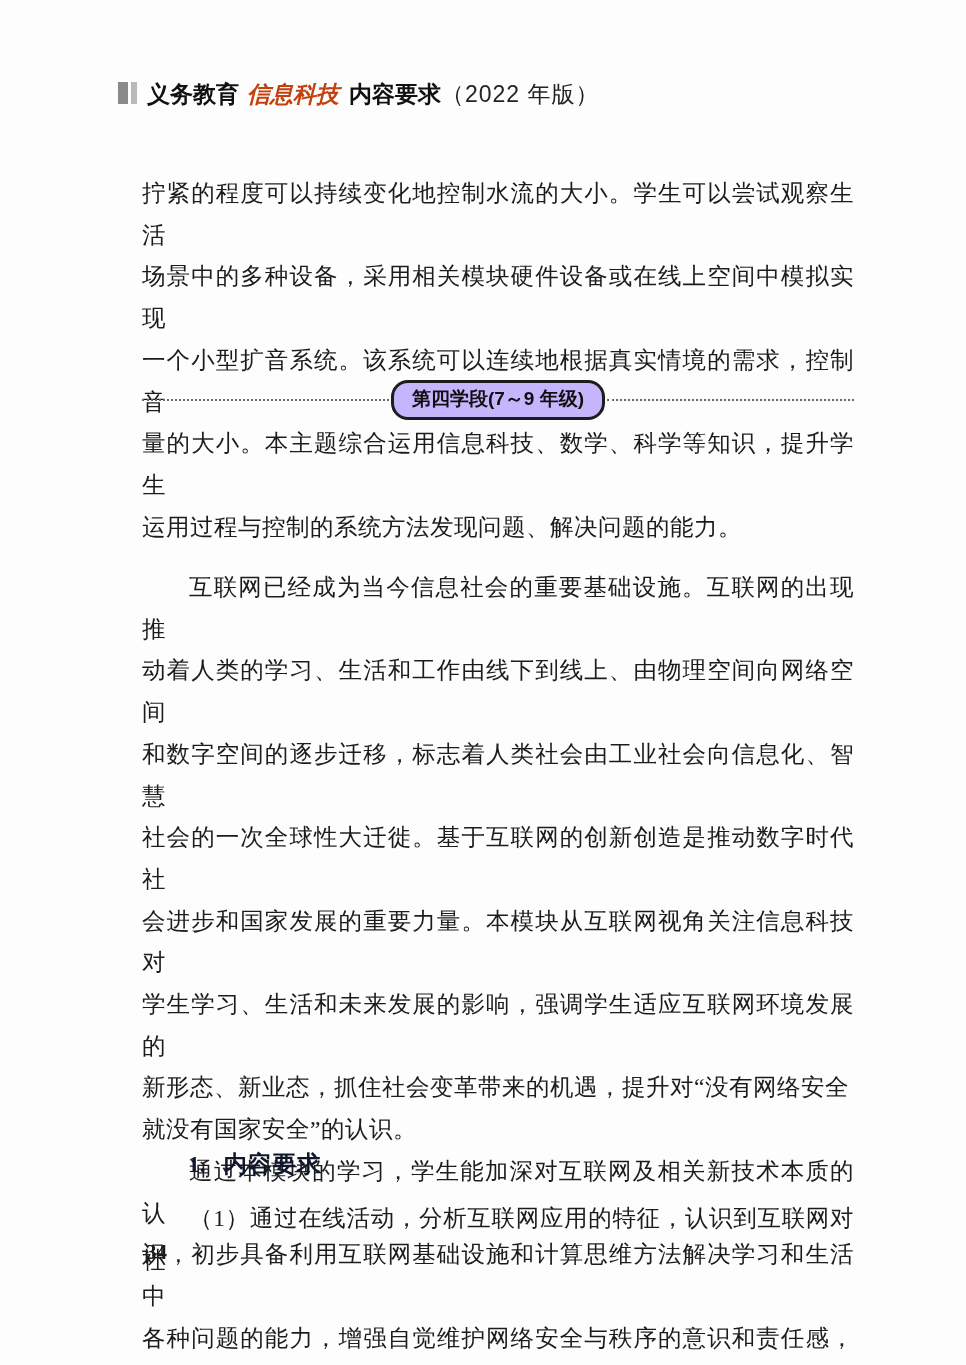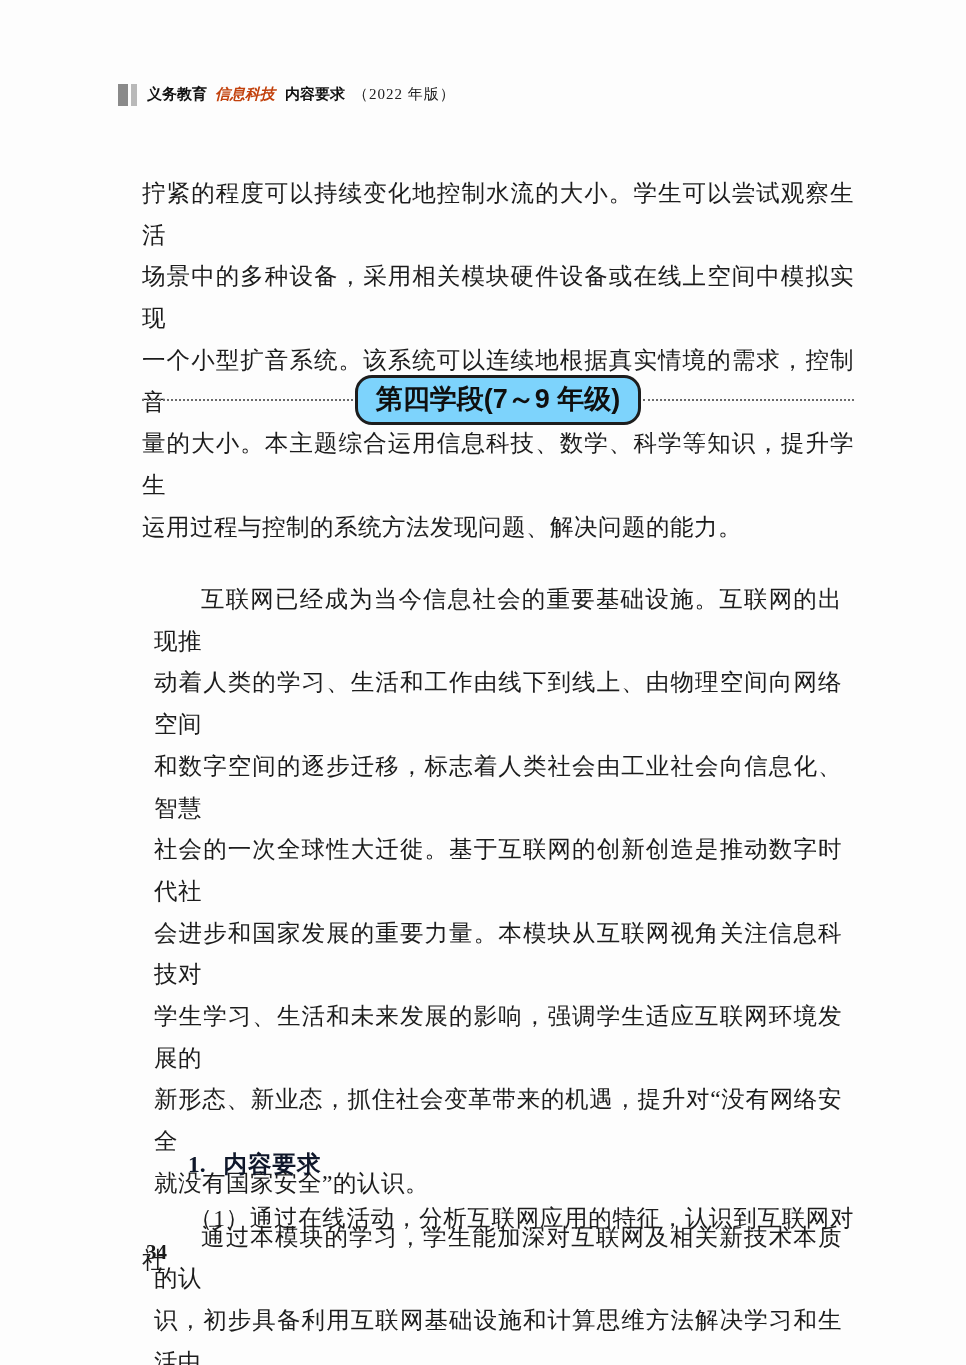--- a/index.html
+++ b/index.html
@@ -8,58 +8,58 @@
     width:966px;height:1365px;
     margin:0 auto;
     background:#fdfdfd;
     overflow:hidden;
     color:#1c1c1c;
     font-family:"Liberation Serif","DejaVu Serif",serif;
   }
   
   .header{
     position:absolute;top:82px;left:118px;
-    display:flex;align-items:flex-end;
-    font-family:Liberation Serif, serif;
-    font-size:15px;line-height:24px;white-space:nowrap;
+    display:flex;align-items:flex-start;
+    font-family:Liberation Sans, sans-serif;
+    font-size:23px;line-height:24px;white-space:nowrap;
   }
   .hbar{display:inline-block;height:22px;margin-right:3px;}
   .hbar.dark{width:10px;background:#8a8a8a;}
   .hbar.light{width:6px;background:#b9b9b9;margin-right:10px;}
   .h-bold{font-weight:bold;color:#111;}
   .h-italic{font-style:italic;font-weight:bold;color:#c2410c;margin:0 8px;}
-  .h-reg{font-weight:normal;color:#222;margin-left:8px;letter-spacing:1px;}
+  .h-reg{font-weight:normal;color:#222;letter-spacing:1px;}
   .h-doc{font-weight:bold;color:#111;margin-left:2px;}
   
   .para{
     position:absolute;left:142px;width:712px;
     font-size:23.5px;line-height:41.7px;
     text-align:justify;
     white-space:pre-line;
     letter-spacing:0.5px;
   }
   .p-cont{top:137px;margin-top:36px;}
   .body-block{position:absolute;top:567px;left:142px;width:712px;}
-  .body-block .para{position:static;width:auto;margin:12px;}
+  .body-block .para{position:static;width:auto;margin:0;}
   .indent{text-indent:2em;}
   
   .badge-row{
     position:absolute;top:376px;left:142px;width:712px;height:48px;
     display:flex;align-items:center;
   }
   .dots{flex:1;height:0;border-top:2px dotted #6b6b6b;}
   .stage-badge{
     flex:0 0 auto;
     margin:0 2px;
-    background:#7dd3fc;
+    background:#c4b5fd;
     border:3px solid #1d1d1d;
     border-radius:17px;
     padding:3px 18px 5px 18px;
     font-family:"Liberation Sans","DejaVu Sans",sans-serif;
-    font-weight:bold;font-size:27px;color:#0f0f0f;
+    font-weight:bold;font-size:19px;color:#0f0f0f;
     white-space:nowrap;
   }
   
   .section-title{
     position:absolute;top:484px;left:186px;margin:0;
     font-family:"Liberation Sans","DejaVu Sans",sans-serif;
     font-size:33px;font-weight:bold;color:#111;
     letter-spacing:1.5px;white-space:nowrap;
   }
   

